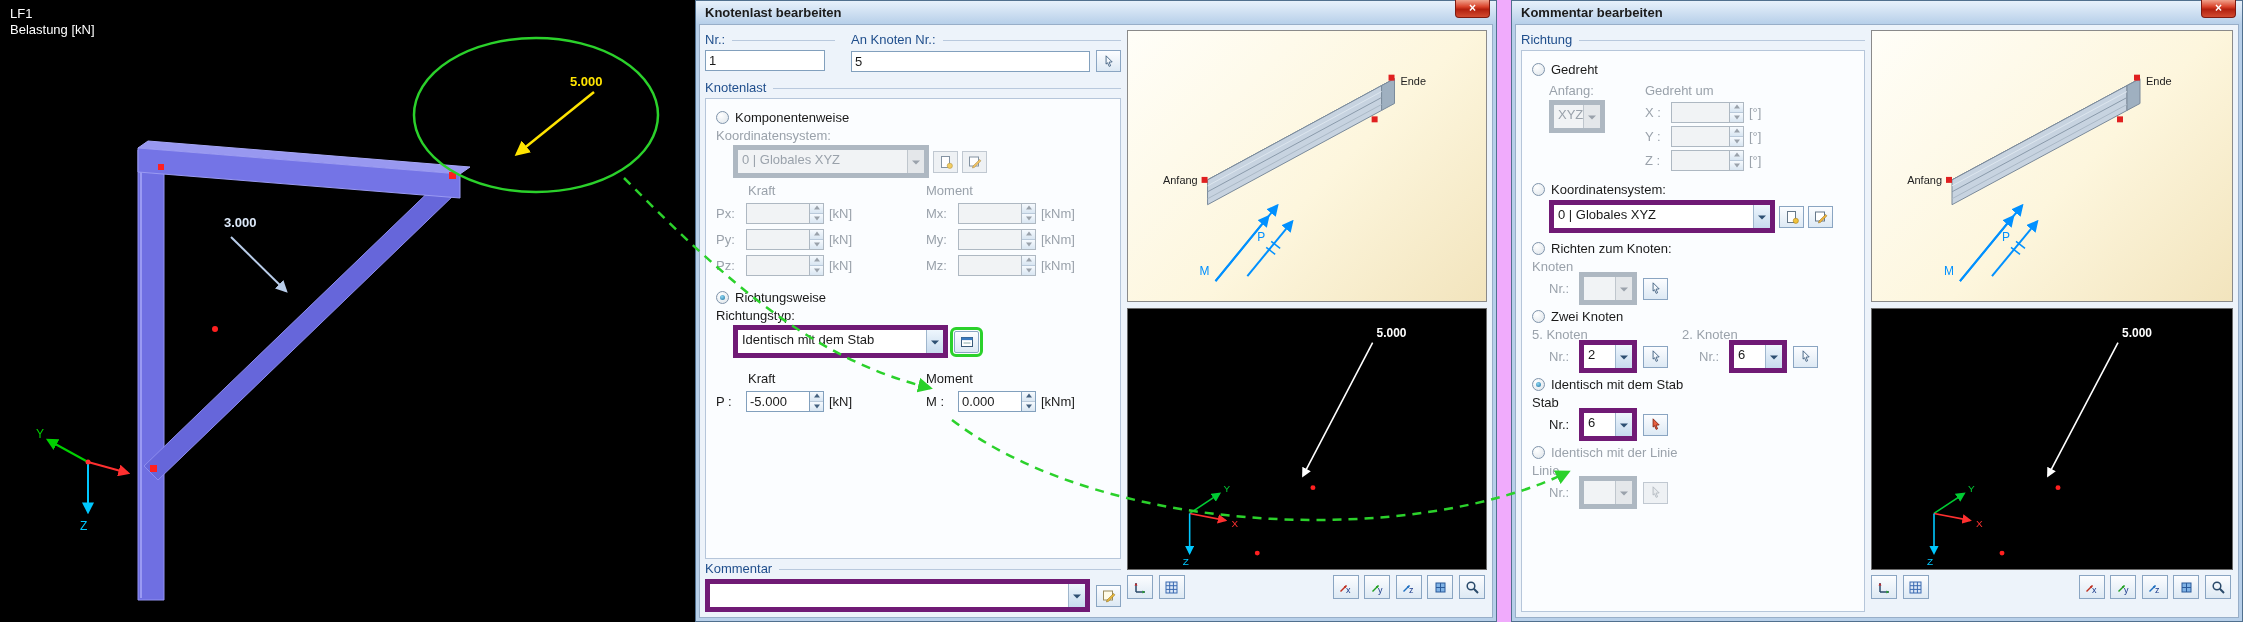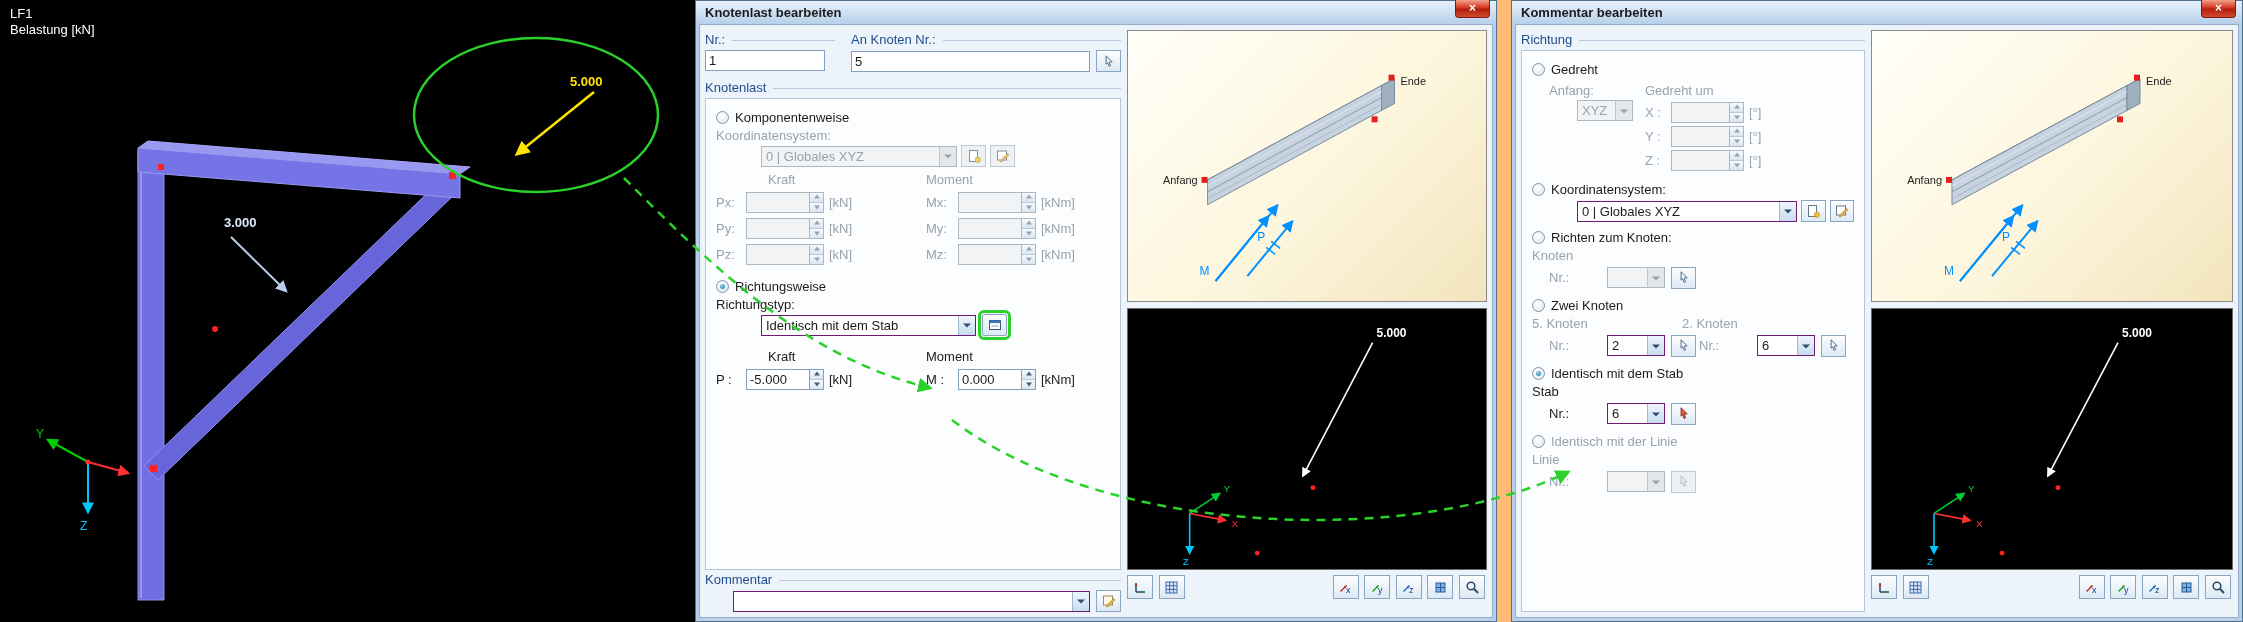--- a/index.html
+++ b/index.html
@@ -1,16 +1,16 @@
 <!DOCTYPE html>
 <html><head>
 <meta charset="utf-8">
 <style>
   html,body { margin:0; padding:0; background:#444; }
-  .stage { position:relative; width:2243px; height:622px; background:#fdba74; overflow:hidden;
+  .stage { position:relative; width:2243px; height:622px; background:#f0abfc; overflow:hidden;
            font-family:"Liberation Sans","DejaVu Sans",sans-serif; font-size:13px; color:#1a1a1a; }
 
   
   .viewport { position:absolute; left:0; top:0; width:695px; height:622px; background:#000; }
 
   
   .dialog { position:absolute; top:0; height:622px; background:#b7cfe9; border:1px solid #51708e; box-sizing:border-box; }
   .dlg-k { left:695px; width:802px; }
   .dlg-r { left:1511px; width:732px; }
   .titlebar { position:relative; height:23px; background:linear-gradient(#e7f1fb,#b7cfe9);
@@ -52,21 +52,21 @@
   .field.dis { border-color:#aeb8c2; background:#f1f3f5; color:#9aa2ab; }
   .spin { width:13px; border-left:1px solid #82a0bd; display:flex; flex-direction:column; flex:none; }
   .field.dis .spin { border-left-color:#aeb8c2; }
   .spin .su,.spin .sd { flex:1; background:linear-gradient(#f6fafe,#d9e6f2); position:relative; }
   .spin .su { border-bottom:1px solid #b9c9da; }
   .spin .su::after,.spin .sd::after { content:''; position:absolute; left:50%; top:50%; border:3px solid transparent; }
   .spin .su::after { transform:translate(-50%,-60%); border-bottom:4px solid #44607e; border-top:none; }
   .spin .sd::after { transform:translate(-50%,-40%); border-top:4px solid #44607e; border-bottom:none; }
   .field.dis .su::after { border-bottom-color:#9aa2ab; } .field.dis .sd::after { border-top-color:#9aa2ab; }
 
-  .dd { display:inline-flex; height:21px; border:1px solid #701a75; background:#fff; box-sizing:border-box; vertical-align:middle;margin-left:28px; }
+  .dd { display:inline-flex; height:33px; border:5px solid #701a75; background:#fff; box-sizing:border-box; vertical-align:middle; }
   .dd .ddv { flex:1; padding:0 4px; line-height:19px; white-space:nowrap; overflow:hidden; }
   .dd .ddb { width:16px; flex:none; background:linear-gradient(#eef6fd,#c7dbee); border-left:1px solid #9fb6cd; position:relative; }
   .dd .ddb::after { content:''; position:absolute; left:50%; top:50%; transform:translate(-50%,-40%);
                     border:4px solid transparent; border-top:4px solid #2d4f72; border-bottom:none; }
   .dd.dis { border-color:#aeb8c2; background:#f1f3f5; color:#9aa2ab; }
   .dd.dis .ddb { background:#e4e7ea; border-left-color:#bfc6cd; }
   .dd.dis .ddb::after { border-top-color:#9aa2ab; }
 
   .sbtn,.pbtn,.tbtn { width:25px; height:22px; box-sizing:border-box; border:1px solid #8aa5c2; padding:0;
           background:linear-gradient(#fcfdff,#dde9f4); display:inline-flex; align-items:center; justify-content:center;
@@ -74,21 +74,21 @@
   .tbtn { width:26px; height:24px; margin-right:2px; }
   .sbtn.dis { background:#eceff2; border-color:#b2bcc6; opacity:.8; }
   .hl-green { outline:3px solid #2bd12b; outline-offset:1px; border-radius:2px; }
 
   
   .fmrow { display:flex; align-items:center; height:26px; }
   .w-l { width:30px; flex:none; } .w-l2 { width:32px; flex:none; }
   .w-f { width:78px; flex:none; } .w-u { width:52px; padding-left:5px; flex:none; box-sizing:border-box; }
   .w-u2 { width:48px; padding-left:5px; flex:none; box-sizing:border-box; } .w-gap { width:50px; flex:none; }
   .fm-hdr { position:relative; height:18px; line-height:18px; margin-top:4px; }
-  .fm-hdr .h1 { margin-left:52px; } .fm-hdr .h2 { position:absolute; left:210px; top:0; }
+  .fm-hdr .h1 { margin-left:32px; } .fm-hdr .h2 { position:absolute; left:210px; top:0; }
 
   
   .row { display:flex; align-items:center; }
   .g6 { width:6px; flex:none; } .g4 { width:4px; flex:none; }
   .toprow { display:flex; gap:16px; margin-bottom:6px; }
   .nr-block { width:130px; flex:none; } .node-block { flex:1; min-width:0; }
   .kommentar { margin-top:auto; }
 
   .gfx-toolbar { display:flex; justify-content:space-between; margin-top:5px; }
 

